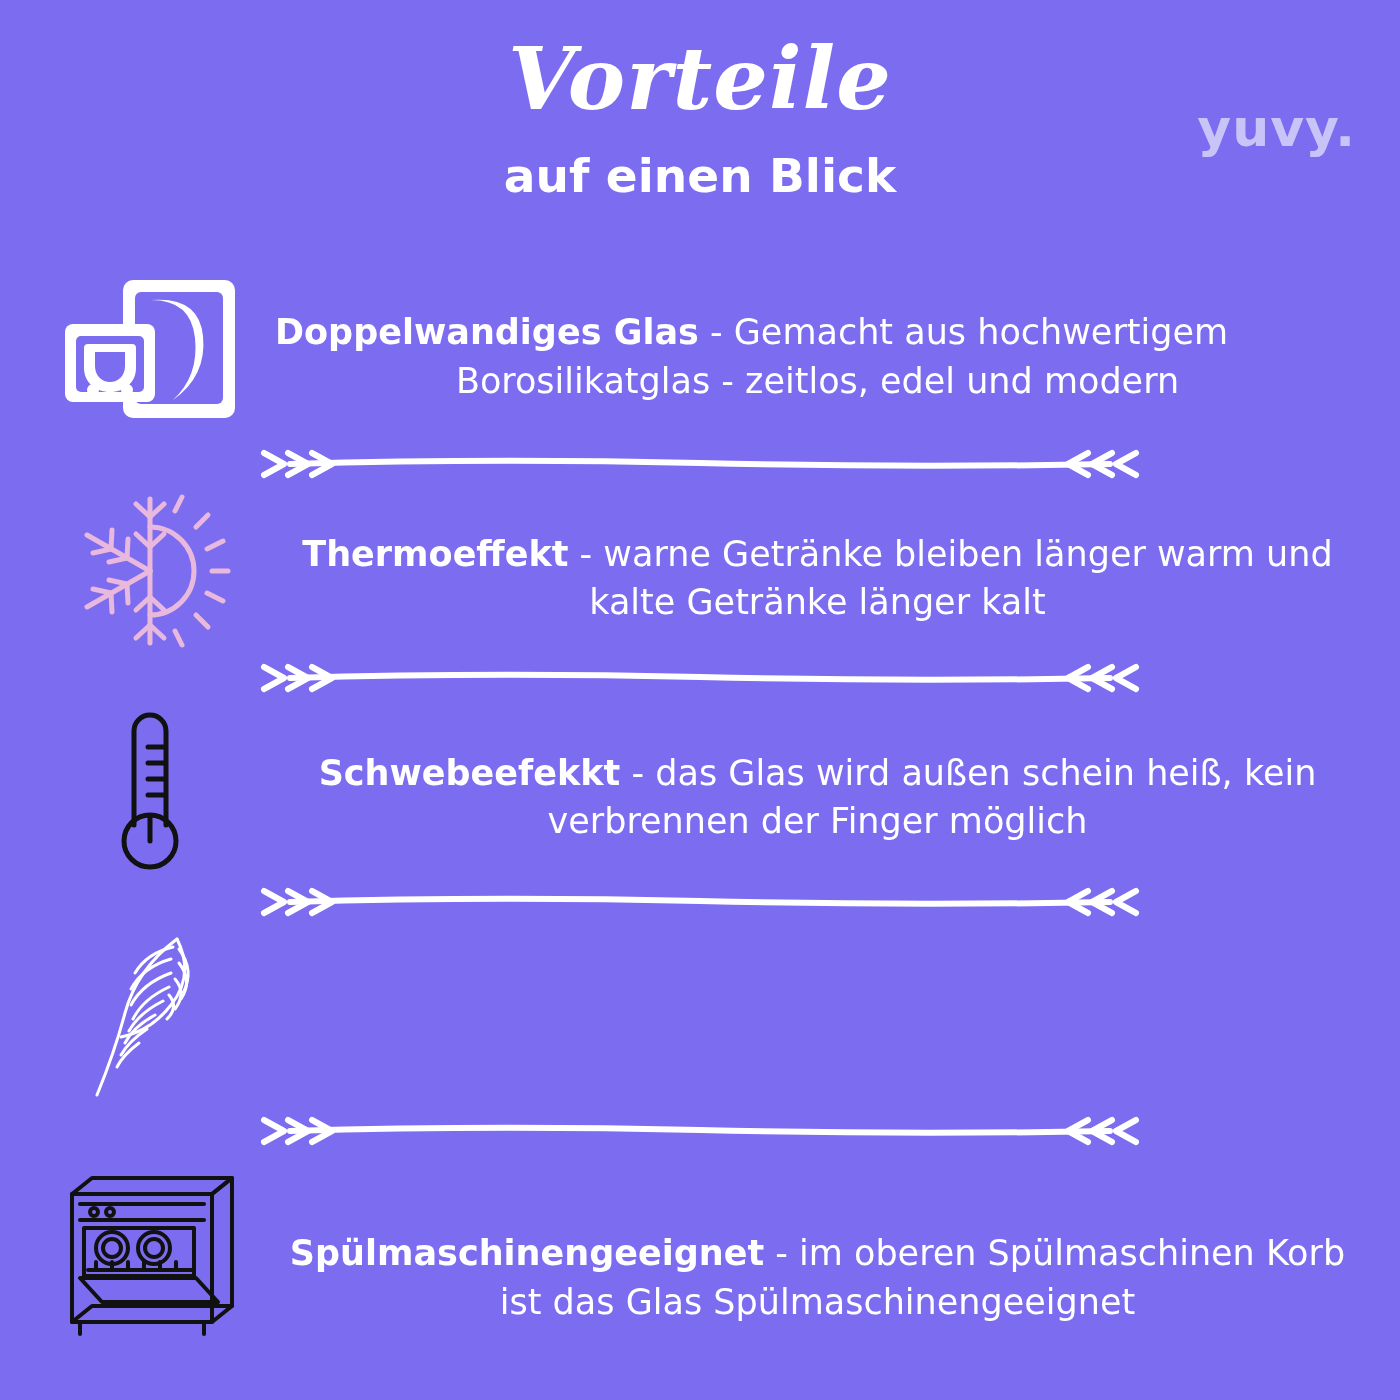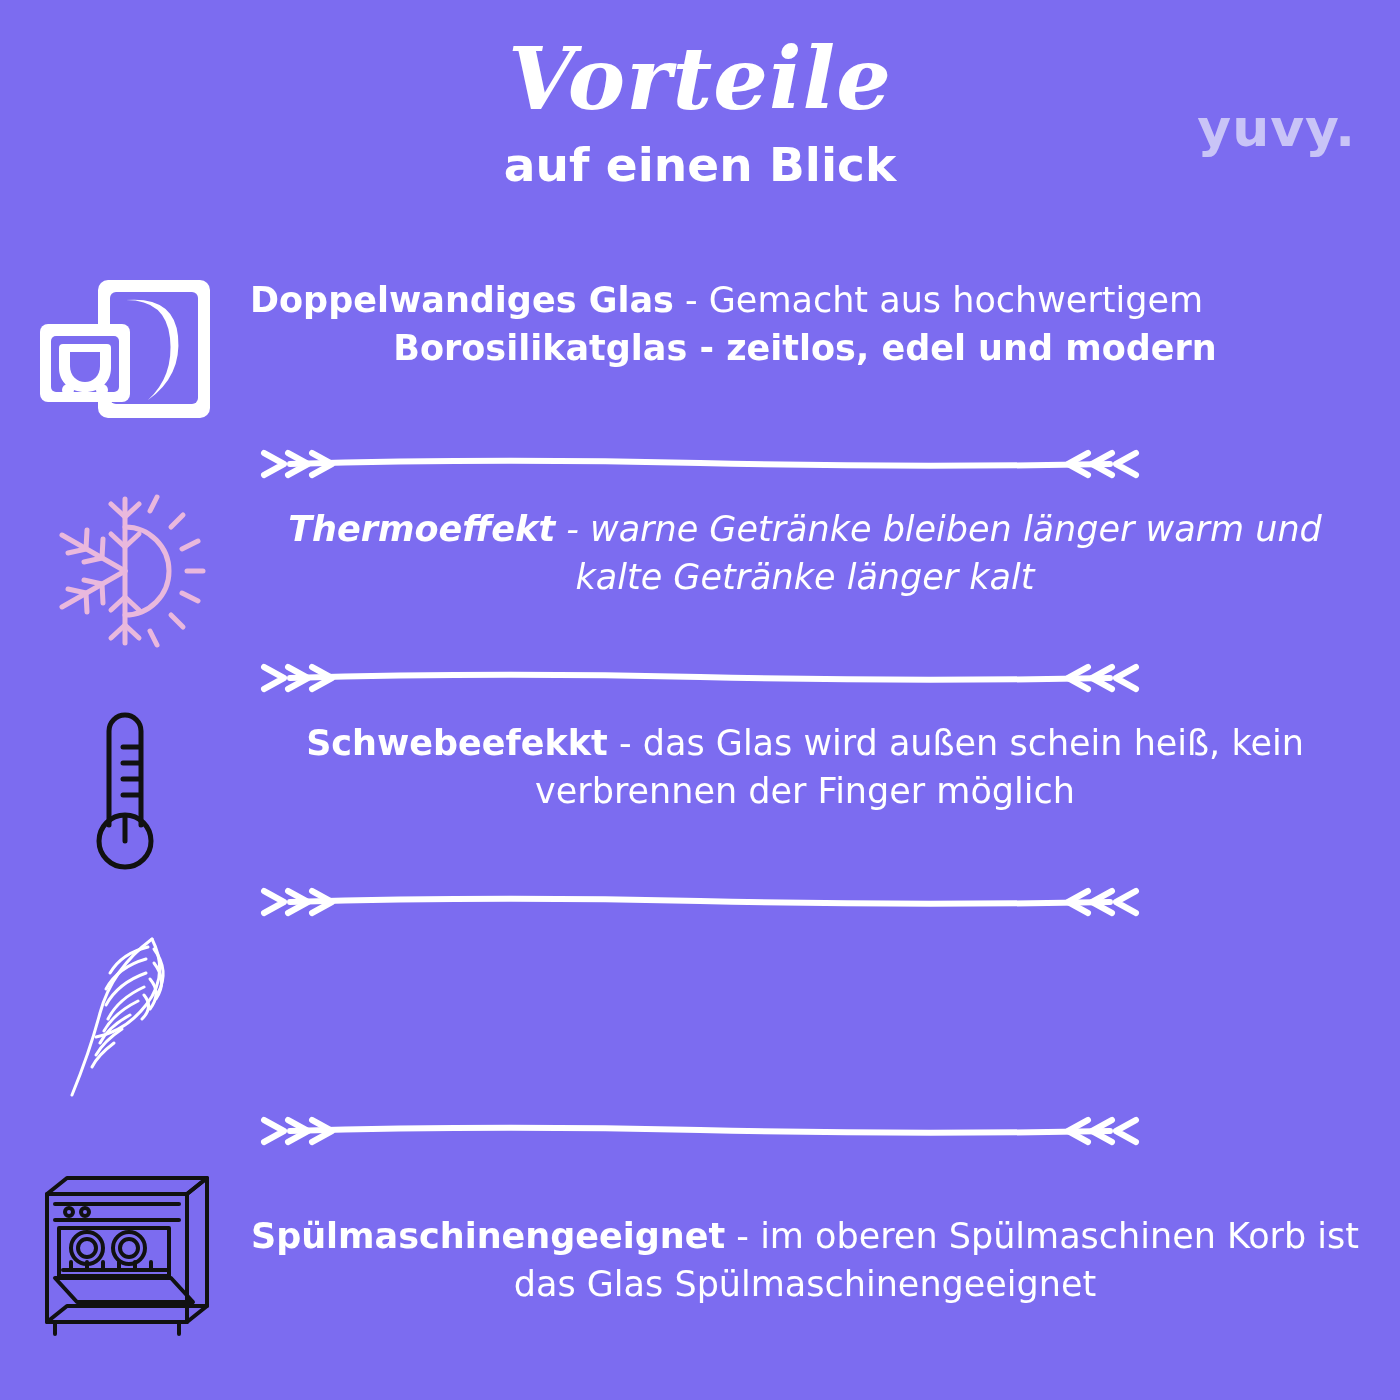--- a/index.html
+++ b/index.html
@@ -39,21 +39,21 @@
     letter-spacing: 1px;
     line-height: 1.0;
     color: #ffffff;
     margin: 0;
   }
   .title-sub {
     font-family: "DejaVu Sans", sans-serif;
     font-weight: bold;
     font-size: 47px;
     line-height: 1.1;
-    margin-top: 17px;
+    margin-top: 28px;
     color: #ffffff;
   }
 
   .brand {
     position: absolute;
     top: 98px;
     right: 44px;
     font-family: "DejaVu Sans", sans-serif;
     font-weight: bold;
     font-size: 52px;
@@ -65,22 +65,23 @@
   .features {
     position: absolute;
     top: 262px;
     left: 0;
     width: 1400px;
   }
 
   .feature {
     position: relative;
     display: flex;
-    align-items: flex-start;
+    align-items: center;
     min-height: 150px;
+    padding-left: 25px;
   }
 
   .icon-cell {
     width: 250px;
     min-height: 150px;
     display: flex;
     align-items: center;
     justify-content: center;
     flex: 0 0 250px;
   }
@@ -96,22 +97,22 @@
     line-height: 1.38;
     color: #ffffff;
     text-align: center;
   }
   .feature-text .lead {
     font-weight: bold;
   }
 
   
   .feature.r1 .feature-text { text-align: left; }
-  .feature.r1 .feature-text .line2 { display: block; text-align: center; font-weight: bold; }
-  .feature.r2 .feature-text { text-align: center; font-style: italic; }
+  .feature.r1 .feature-text .line2 { display: block; text-align: center; }
+  .feature.r2 .feature-text { text-align: center; }
   .feature.r3 .feature-text { text-align: center; }
   .feature.r4 .feature-text { text-align: center; }
   .feature.r5 .feature-text { text-align: center; margin-top: 40px; }
 
   
   .divider {
     width: 1400px;
     height: 54px;
     display: flex;
     align-items: center;

